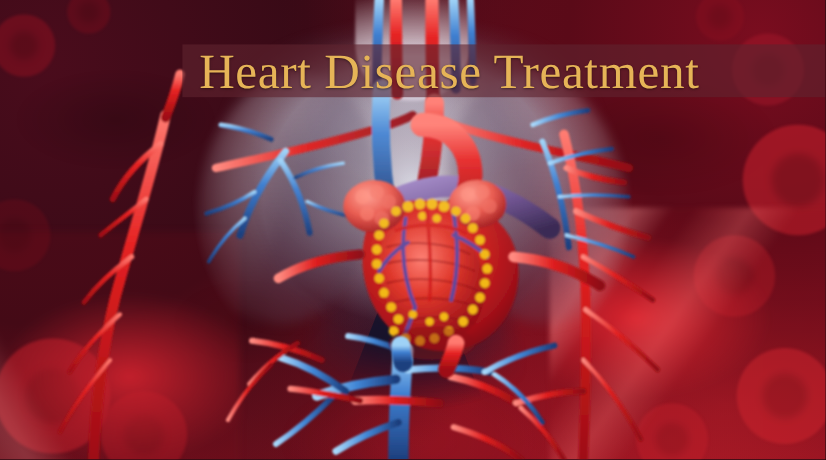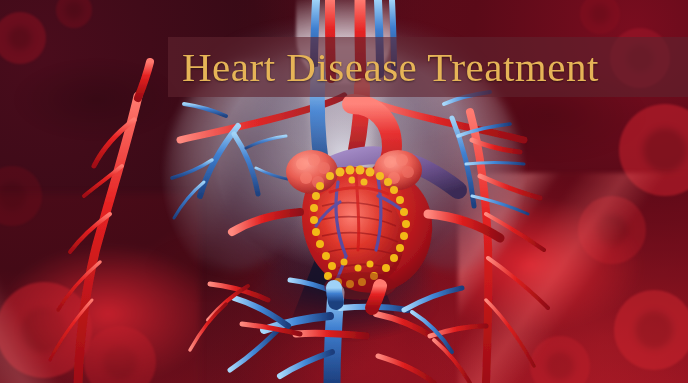--- a/index.html
+++ b/index.html
@@ -90,21 +90,21 @@
     background:linear-gradient(180deg, rgba(18,22,48,.0), rgba(14,18,44,.72) 35%, rgba(10,14,40,.9));
     clip-path:polygon(50% 0%, 100% 100%, 0% 100%);
     filter:blur(3px);
   }
 
   
   #vessels{position:absolute;inset:0;}
 
   
   #title-banner{
-    position:absolute;left:168px;top:37px;right:0;height:60px;
+    position:absolute;left:152px;top:37px;right:0;height:44px;
     background:rgba(96,36,46,.62);
     display:flex;align-items:center;
   }
   #title-text{
     margin-left:14px;
     font-family:"Liberation Serif", serif;
     font-size:41px;line-height:1;
     font-weight:400;
     letter-spacing:.5px;
     color:#e6b457;

